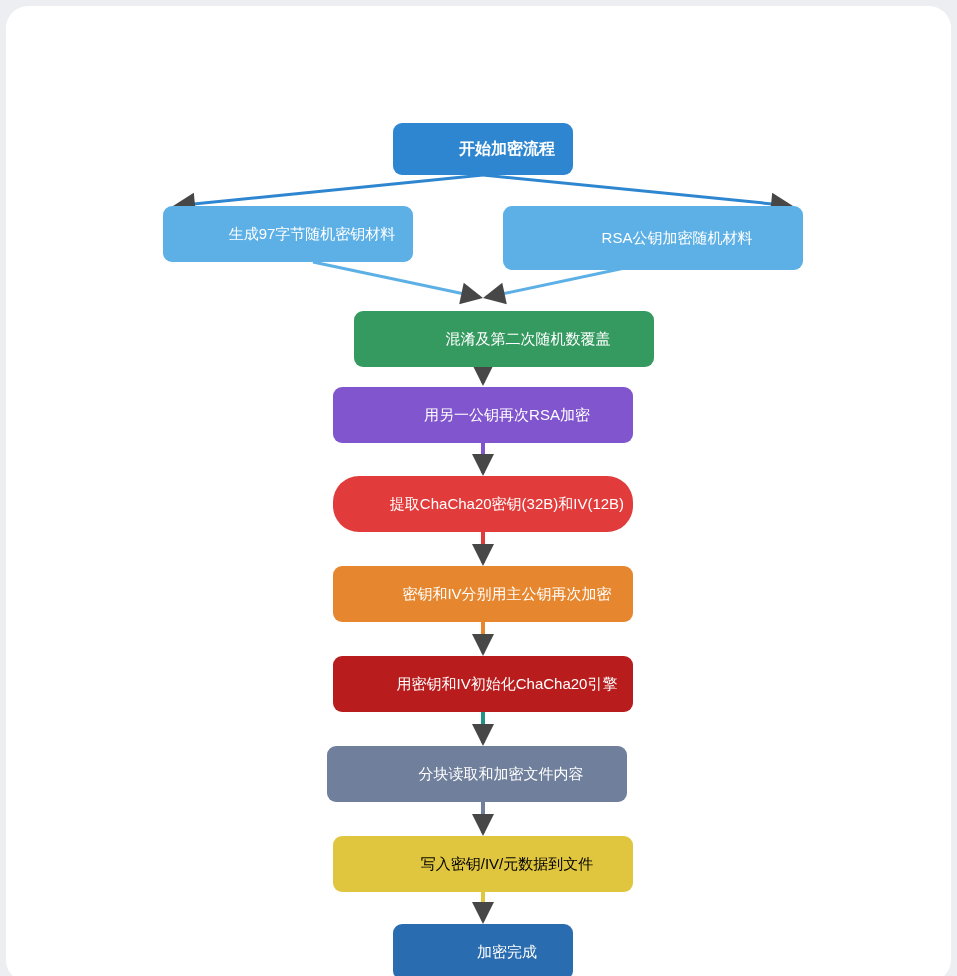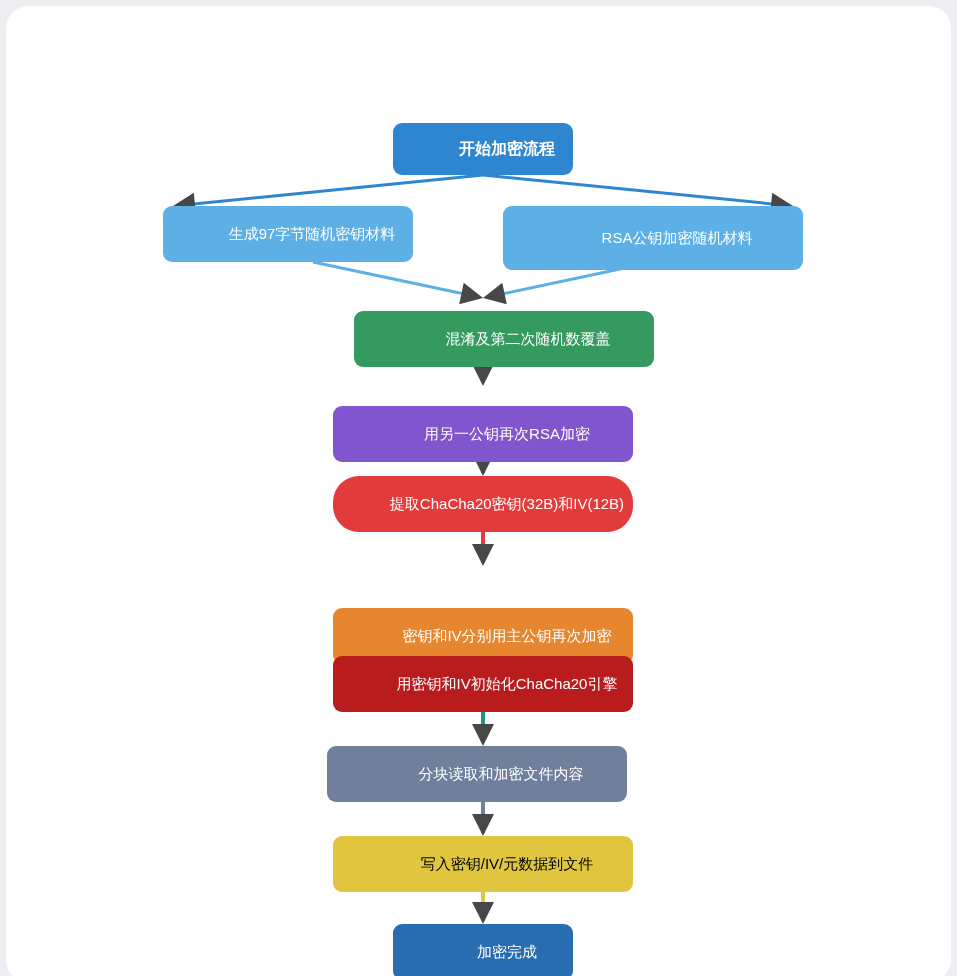--- a/index.html
+++ b/index.html
@@ -93,27 +93,27 @@
       </div>
       <div class="node" style="left: 157px; top: 200px; width: 250px; height: 56px; background: rgb(92, 176, 230); color: rgb(255, 255, 255);">
         <span>生成97字节随机密钥材料</span>
       </div>
       <div class="node" style="left: 497px; top: 200px; width: 300px; height: 64px; background: rgb(92, 176, 230); color: rgb(255, 255, 255);">
         <span>RSA公钥加密随机材料</span>
       </div>
       <div class="node" style="left: 327px; top: 305px; width: 300px; height: 56px; background: rgb(52, 154, 95); color: rgb(255, 255, 255); margin-left: 21px;">
         <span>混淆及第二次随机数覆盖</span>
       </div>
-      <div class="node" style="left: 327px; top: 400px; width: 300px; height: 56px; background: rgb(128, 85, 205); color: rgb(255, 255, 255);">
+      <div class="node" style="left: 327px; top: 381px; width: 300px; height: 56px; background: rgb(128, 85, 205); color: rgb(255, 255, 255);">
         <span>用另一公钥再次RSA加密</span>
       </div>
       <div class="node" style="left: 327px; top: 470px; width: 300px; height: 56px; background: rgb(226, 59, 59); color: rgb(255, 255, 255); border-radius: 26px;">
         <span>提取ChaCha20密钥(32B)和IV(12B)</span>
       </div>
-      <div class="node" style="left: 327px; top: 560px; width: 300px; height: 56px; background: rgb(230, 135, 47); color: rgb(255, 255, 255); margin-top: 42px;">
+      <div class="node" style="left: 327px; top: 560px; width: 300px; height: 56px; background: rgb(230, 135, 47); color: rgb(255, 255, 255);">
         <span>密钥和IV分别用主公钥再次加密</span>
       </div>
       <div class="node" style="left: 327px; top: 650px; width: 300px; height: 56px; background: #b91c1c; color: rgb(255, 255, 255);">
         <span>用密钥和IV初始化ChaCha20引擎</span>
       </div>
       <div class="node" style="left: 321px; top: 740px; width: 300px; height: 56px; background: rgb(111, 127, 156); color: #ffffff;">
         <span>分块读取和加密文件内容</span>
       </div>
       <div class="node" style="left: 327px; top: 830px; width: 300px; height: 56px; background: rgb(224, 198, 63); color: #000000;">
         <span>写入密钥/IV/元数据到文件</span>

